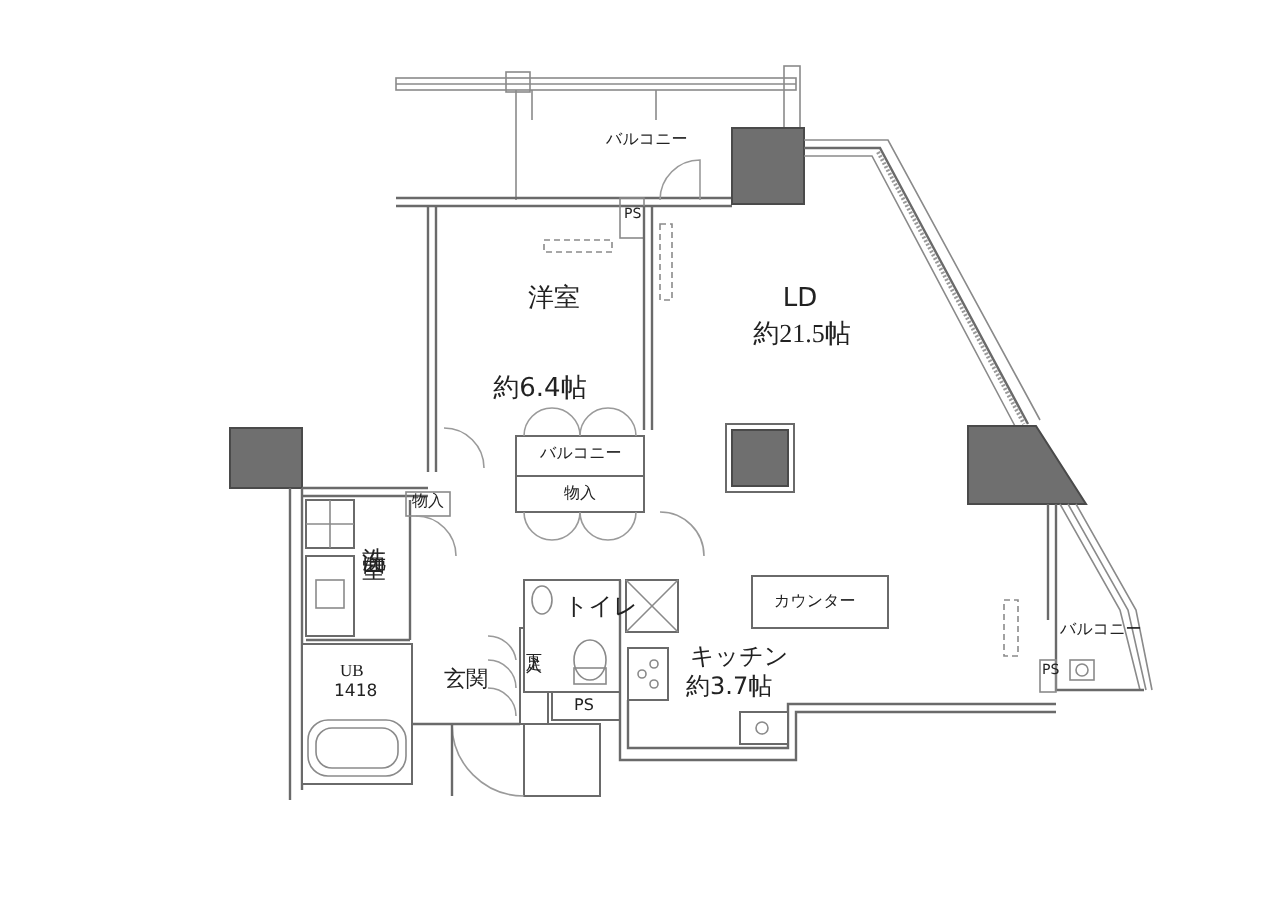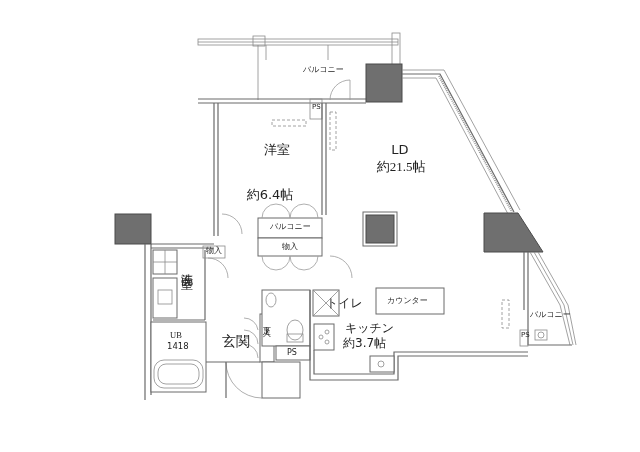--- a/index.html
+++ b/index.html
@@ -157,24 +157,24 @@
 
 <div class="lbl small" style="left:270px;top:223px;">バルコニー</div>
 <div class="lbl small" style="left:282px;top:243px;">物入</div>
 <div class="lbl small" style="left:206px;top:247px;">物入</div>
 
 <div class="lbl room vert" style="left:181px;top:264px;font-size:12px;">洗面室</div>
 
 <div class="lbl tiny" style="left:170px;top:331px;font-family:Liberation Serif, serif;">UB</div>
 <div class="lbl tiny" style="left:167px;top:342px;">1418</div>
 
-<div class="lbl" style="left:222px;top:334px;font-size:14px;">玄関</div>
+<div class="lbl" style="left:222px;top:334px;font-size:11px;">玄関</div>
 <div class="lbl small vert" style="left:262px;top:320px;letter-spacing:1px;">下足入</div>
 
-<div class="lbl" style="left:282px;top:297px;font-size:12px;margin-left:44px;">トイレ</div>
+<div class="lbl" style="left:282px;top:297px;font-size:12px;">トイレ</div>
 <div class="lbl small" style="left:287px;top:349px;">PS</div>
 
 <div class="lbl small" style="left:387px;top:297px;">カウンター</div>
 
 <div class="lbl" style="left:345px;top:322px;font-size:12px;">キッチン</div>
 <div class="lbl" style="left:343px;top:337px;font-size:12px;text-align:right;">約3.7帖</div>
 
 <div class="lbl small" style="left:530px;top:311px;">バルコニー</div>
 <div class="lbl small" style="left:521px;top:331px;font-size:7px;line-height:8px;width:6px;">PS</div>
 

